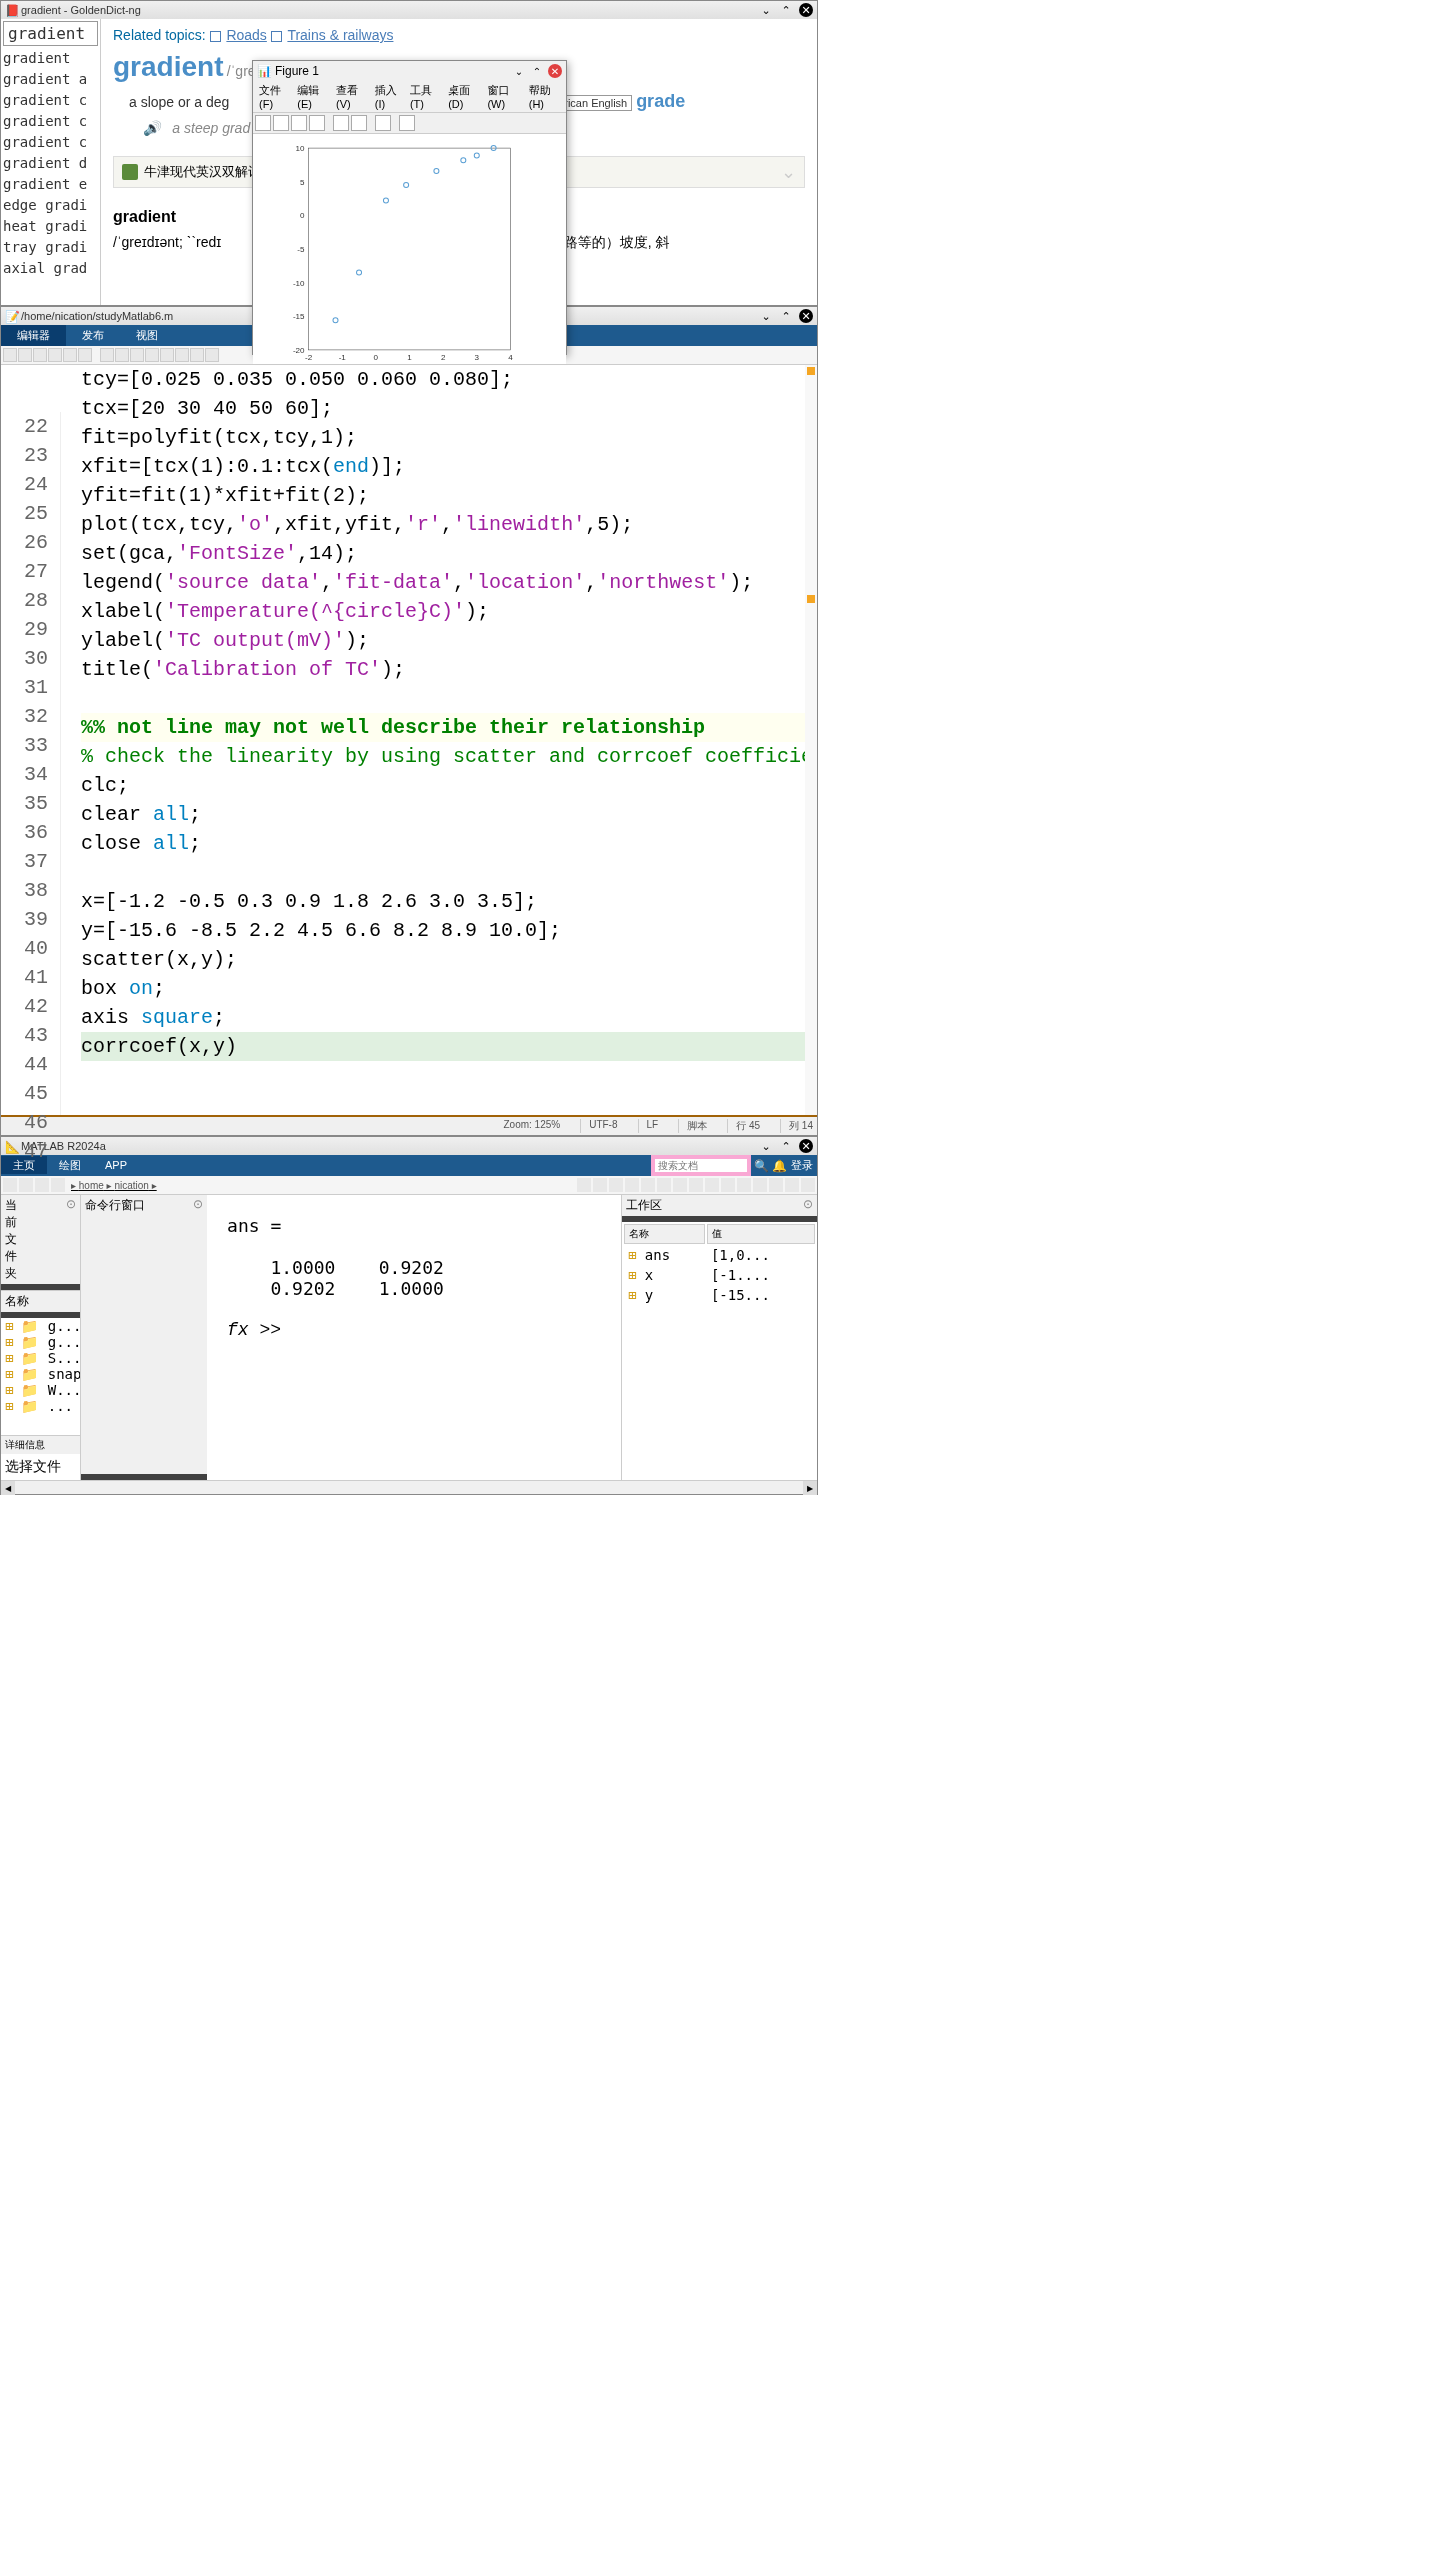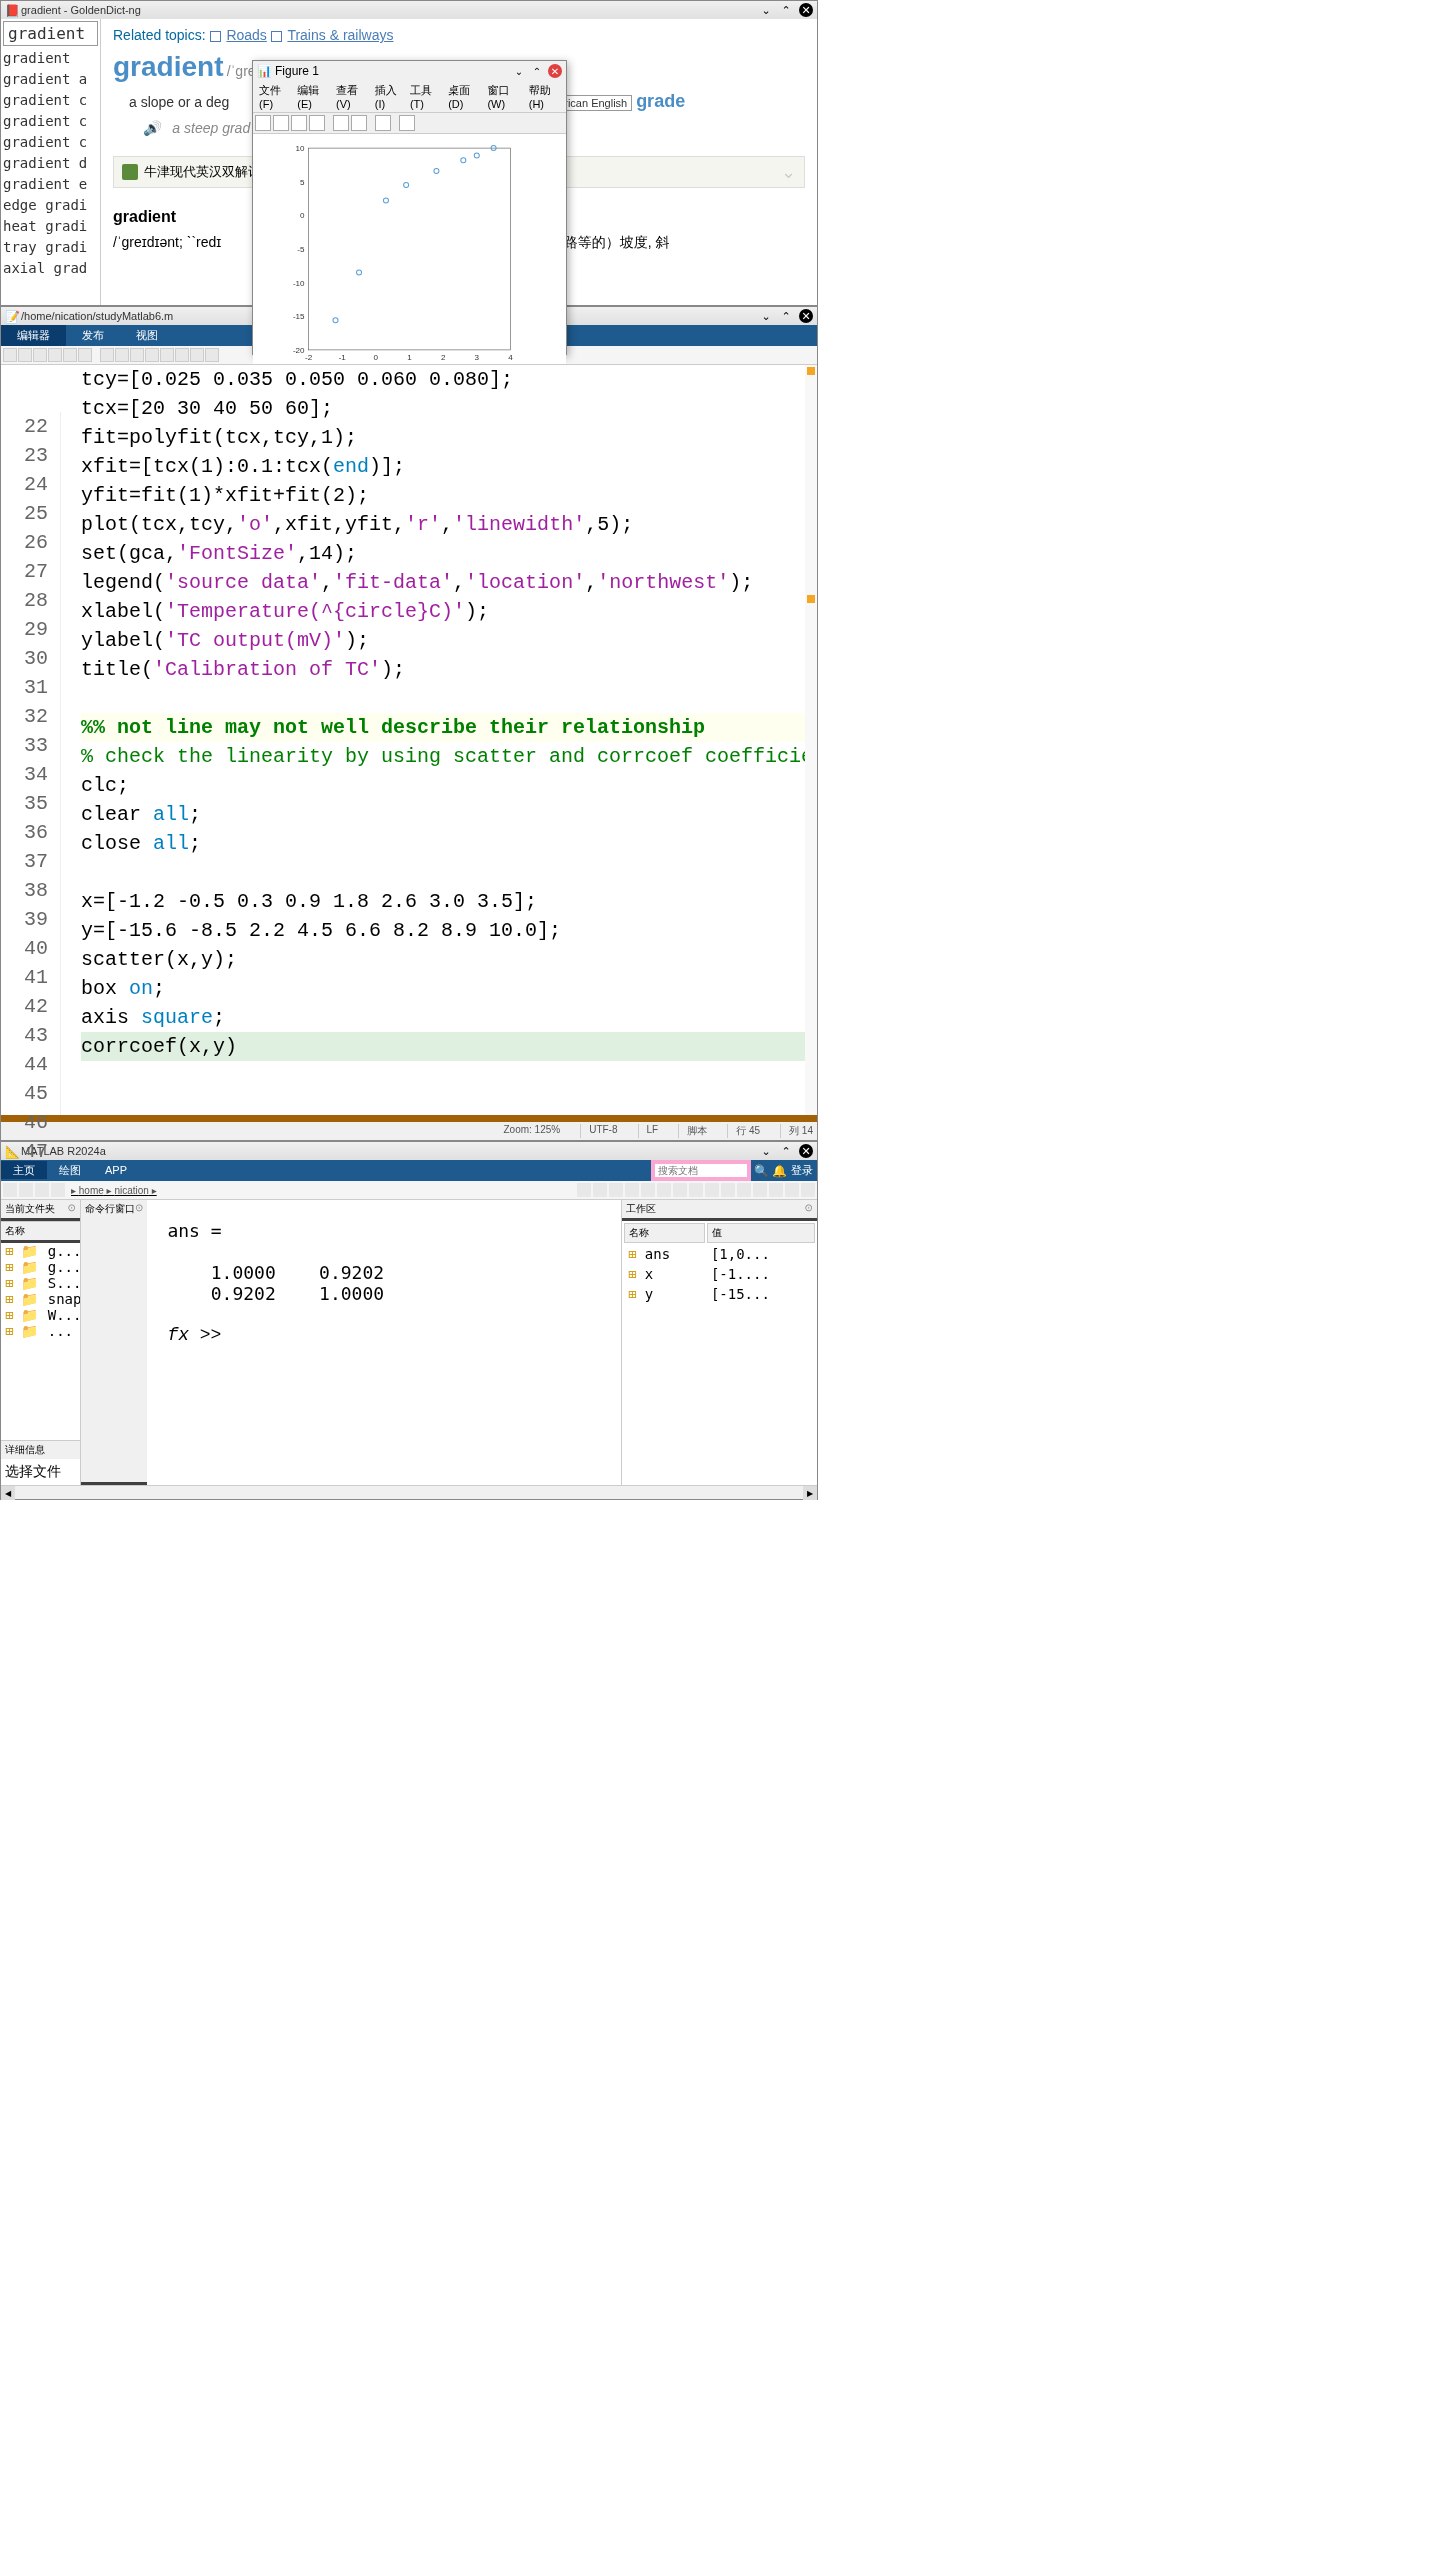--- a/index.html
+++ b/index.html
@@ -70,38 +70,38 @@
 .gutter .bp::before { content: ''; position: absolute; left: -56px; top: 0; width: 4px; height: 29px; background: #4a8ec7; }
 .code { flex: 1; font-family: 'Courier New', monospace; font-size: 20px; line-height: 29px; white-space: pre; overflow: hidden; padding-left: 20px; position: relative; }
 .code .kw { color: #0080c0; }
 .code .str { color: #a020a0; }
 .code .cmt { color: #008000; }
 .code .cmt-bold { color: #008000; font-weight: bold; }
 .code .hl { background: #e0f0e0; display: inline-block; width: 100%; }
 .code .sect { background: #fffff0; }
 .right-gutter { width: 12px; background: #f8f8f8; position: relative; }
 .right-gutter .warn { position: absolute; width: 8px; height: 8px; background: #f5a623; right: 2px; }
-.editor-status { display: flex; background: #f0f0f0; border-top: 7px solid #a16207; font-size: 10px; padding: 2px 4px; gap: 20px; color: #555; }
+.editor-status { display: flex; background: #f0f0f0; border-top: 2px solid #a16207; font-size: 10px; padding: 2px 4px; gap: 20px; color: #555; }
 .editor-status > span { border-left: 1px solid #ccc; padding-left: 8px; }
 .editor-status > span:first-child { border: none; margin-left: auto; }
 
 
 .matlab-window { }
 .matlab-tabs { display: flex; background: #1e5a8e; align-items: center; }
 .matlab-tab { padding: 3px 12px; font-size: 11px; color: #fff; cursor: pointer; }
 .matlab-tab.active { background: #0a3d6e; }
 .matlab-search { margin-left: auto; display: flex; align-items: center; gap: 4px; padding-right: 4px; }
 .matlab-search input { width: 100px; font-size: 10px; padding: 1px 3px; border: 4px solid #f9a8d4; }
 .matlab-search .icon { width: 14px; height: 14px; color: #fff; cursor: pointer; display: flex; align-items: center; justify-content: center; }
 .matlab-toolbar { display: flex; gap: 2px; padding: 2px; background: #f5f5f5; border-bottom: 1px solid #ccc; align-items: center; text-decoration: underline; }
 .matlab-tool { width: 14px; height: 14px; background: #e8e8e8; cursor: pointer; }
 .matlab-path { font-size: 10px; color: #555; padding: 0 4px; }
 .matlab-body { display: flex; height: 285px; }
 .matlab-left { width: 80px; border-right: 1px solid #ccc; display: flex; flex-direction: column; }
-.matlab-panel-header { background: #f0f0f0; border-bottom: 3px solid #404040; padding: 2px 4px; font-size: 10px; display: flex; }
+.matlab-panel-header { background: #f0f0f0; border-bottom: 6px solid #404040; padding: 2px 4px; font-size: 12px; display: flex; gap: 48px; }
 .matlab-panel-header .x { margin-left: auto; cursor: pointer; color: #888; }
 .matlab-filelist { flex: 1; font-family: monospace; font-size: 14px; overflow: hidden; }
 .matlab-file { padding: 0 4px; white-space: nowrap; cursor: pointer; }
 .matlab-file .icon { color: #d4a017; }
 .matlab-details-header { background: #f0f0f0; border-top: 1px solid #ccc; padding: 2px 4px; font-size: 10px; }
 .matlab-details { padding: 4px; font-size: 14px; }
 .matlab-center { flex: 1; border-right: 1px solid #ccc; display: flex; flex-direction: row; }
 .matlab-cmd { flex: 1; font-family: 'Courier New', monospace; font-size: 18px; padding: 20px 0 0 20px; }
 .matlab-prompt { font-style: italic; }
 .matlab-right { width: 195px; display: flex; flex-direction: column; }

